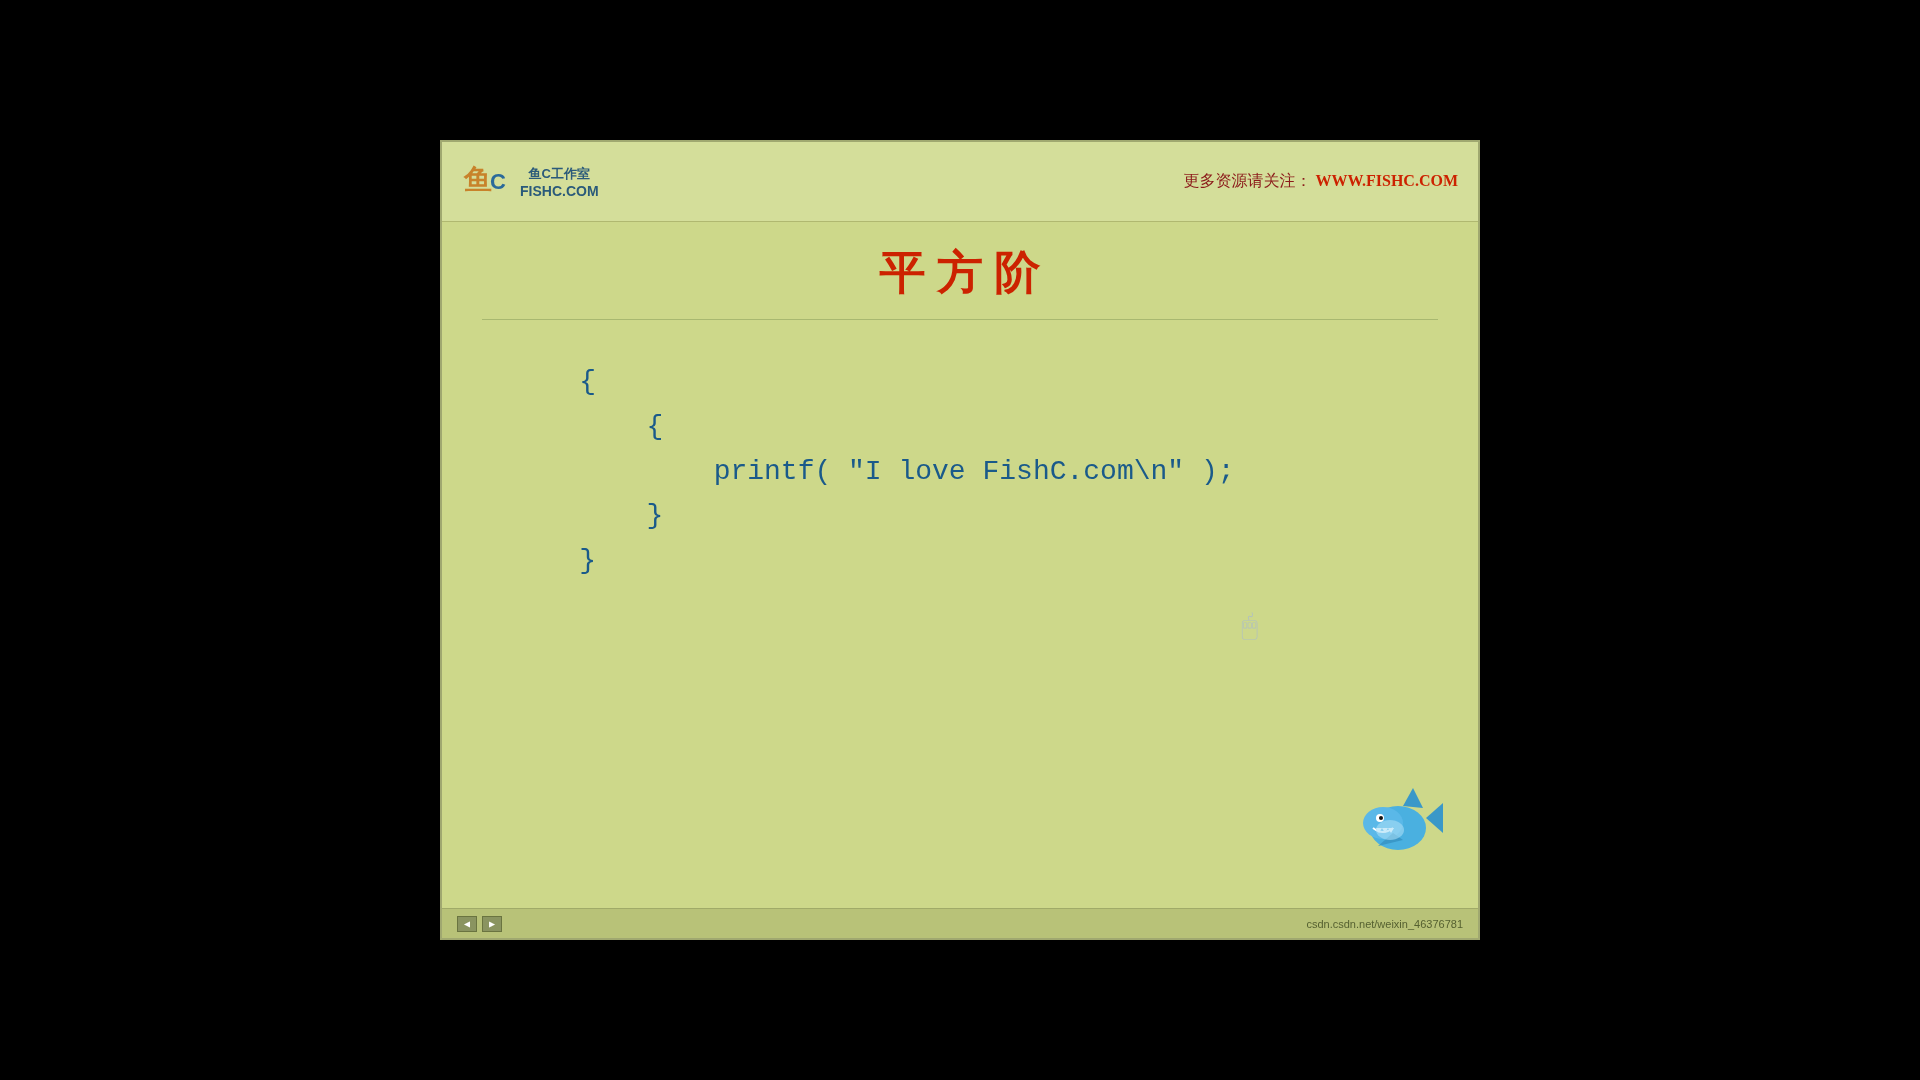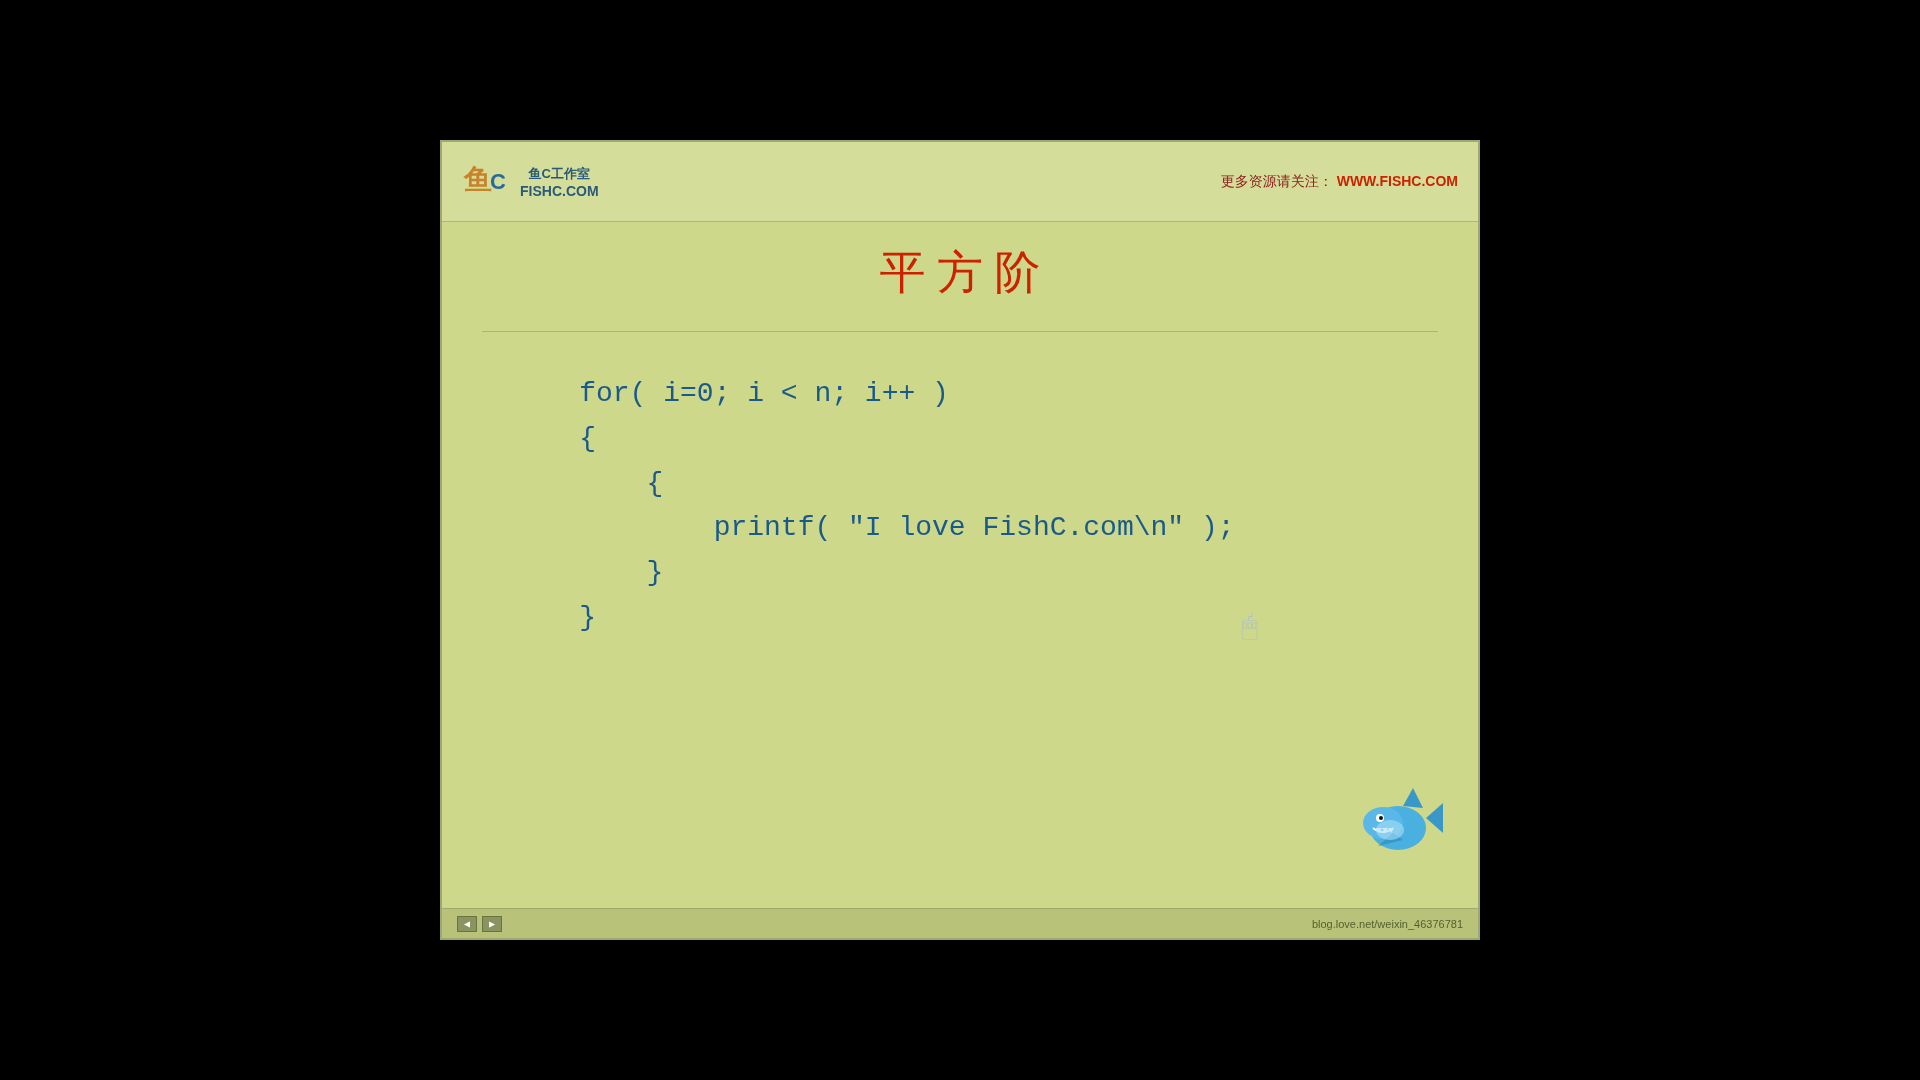--- a/index.html
+++ b/index.html
@@ -61,23 +61,23 @@
     }
 
     .logo-url {
       font-size: 14px;
       color: #2a5a7a;
       font-weight: bold;
       font-family: Arial, sans-serif;
     }
 
     .header-right {
-      font-size: 14px;
+      font-size: 16px;
       color: #8b1a1a;
-      font-family: Liberation Sans, sans-serif;
+      font-family: Liberation Serif, serif;
     }
 
     .header-right span.highlight {
       color: #cc2200;
       font-weight: bold;
     }
 
     .slide-body {
       flex: 1;
       padding: 20px 40px 40px 40px;
@@ -86,23 +86,23 @@
       background-color: #cdd88a;
       position: relative;
     }
 
     .slide-title {
       text-align: center;
       font-size: 46px;
       color: #cc2200;
       font-family: 'SimSun', 'STSong', serif;
       margin-bottom: 30px;
-      padding-bottom: 27px;
+      padding-bottom: 15px;
       border-bottom: 1px solid #a8b870;
-      font-weight: normal;
+      font-weight: bold;
     }
 
     .code-area {
       flex: 1;
       padding: 10px 30px;
     }
 
     .code-line {
       font-size: 28px;
       color: #1a5a8a;
@@ -190,21 +190,20 @@
     </div>
   </div>
 
   <div class="slide-body">
 
     <div class="slide-title">平 方 阶</div>
 
     <div class="code-area">
 
 
-      <div class="code-line">    for( i=0; i &lt; n; i++ )</div>
 
       <div class="code-line">    {</div>
 
 
       <div class="code-line">        {</div>
 
       <div class="code-line">            printf( "I love FishC.com\n" );</div>
 
       <div class="code-line">        }</div>
 
@@ -239,16 +238,16 @@
       </svg>
     </div>
 
   </div>
 
   <div class="bottom-bar">
     <div class="bottom-nav">
       <div class="nav-btn">◀</div>
       <div class="nav-btn">▶</div>
     </div>
-    <div class="csdn-url">blog.love.net/weixin_46376781</div>
+    <div class="csdn-url">csdn.csdn.net/weixin_46376781</div>
   </div>
 
 </div>
 
 </body></html>

